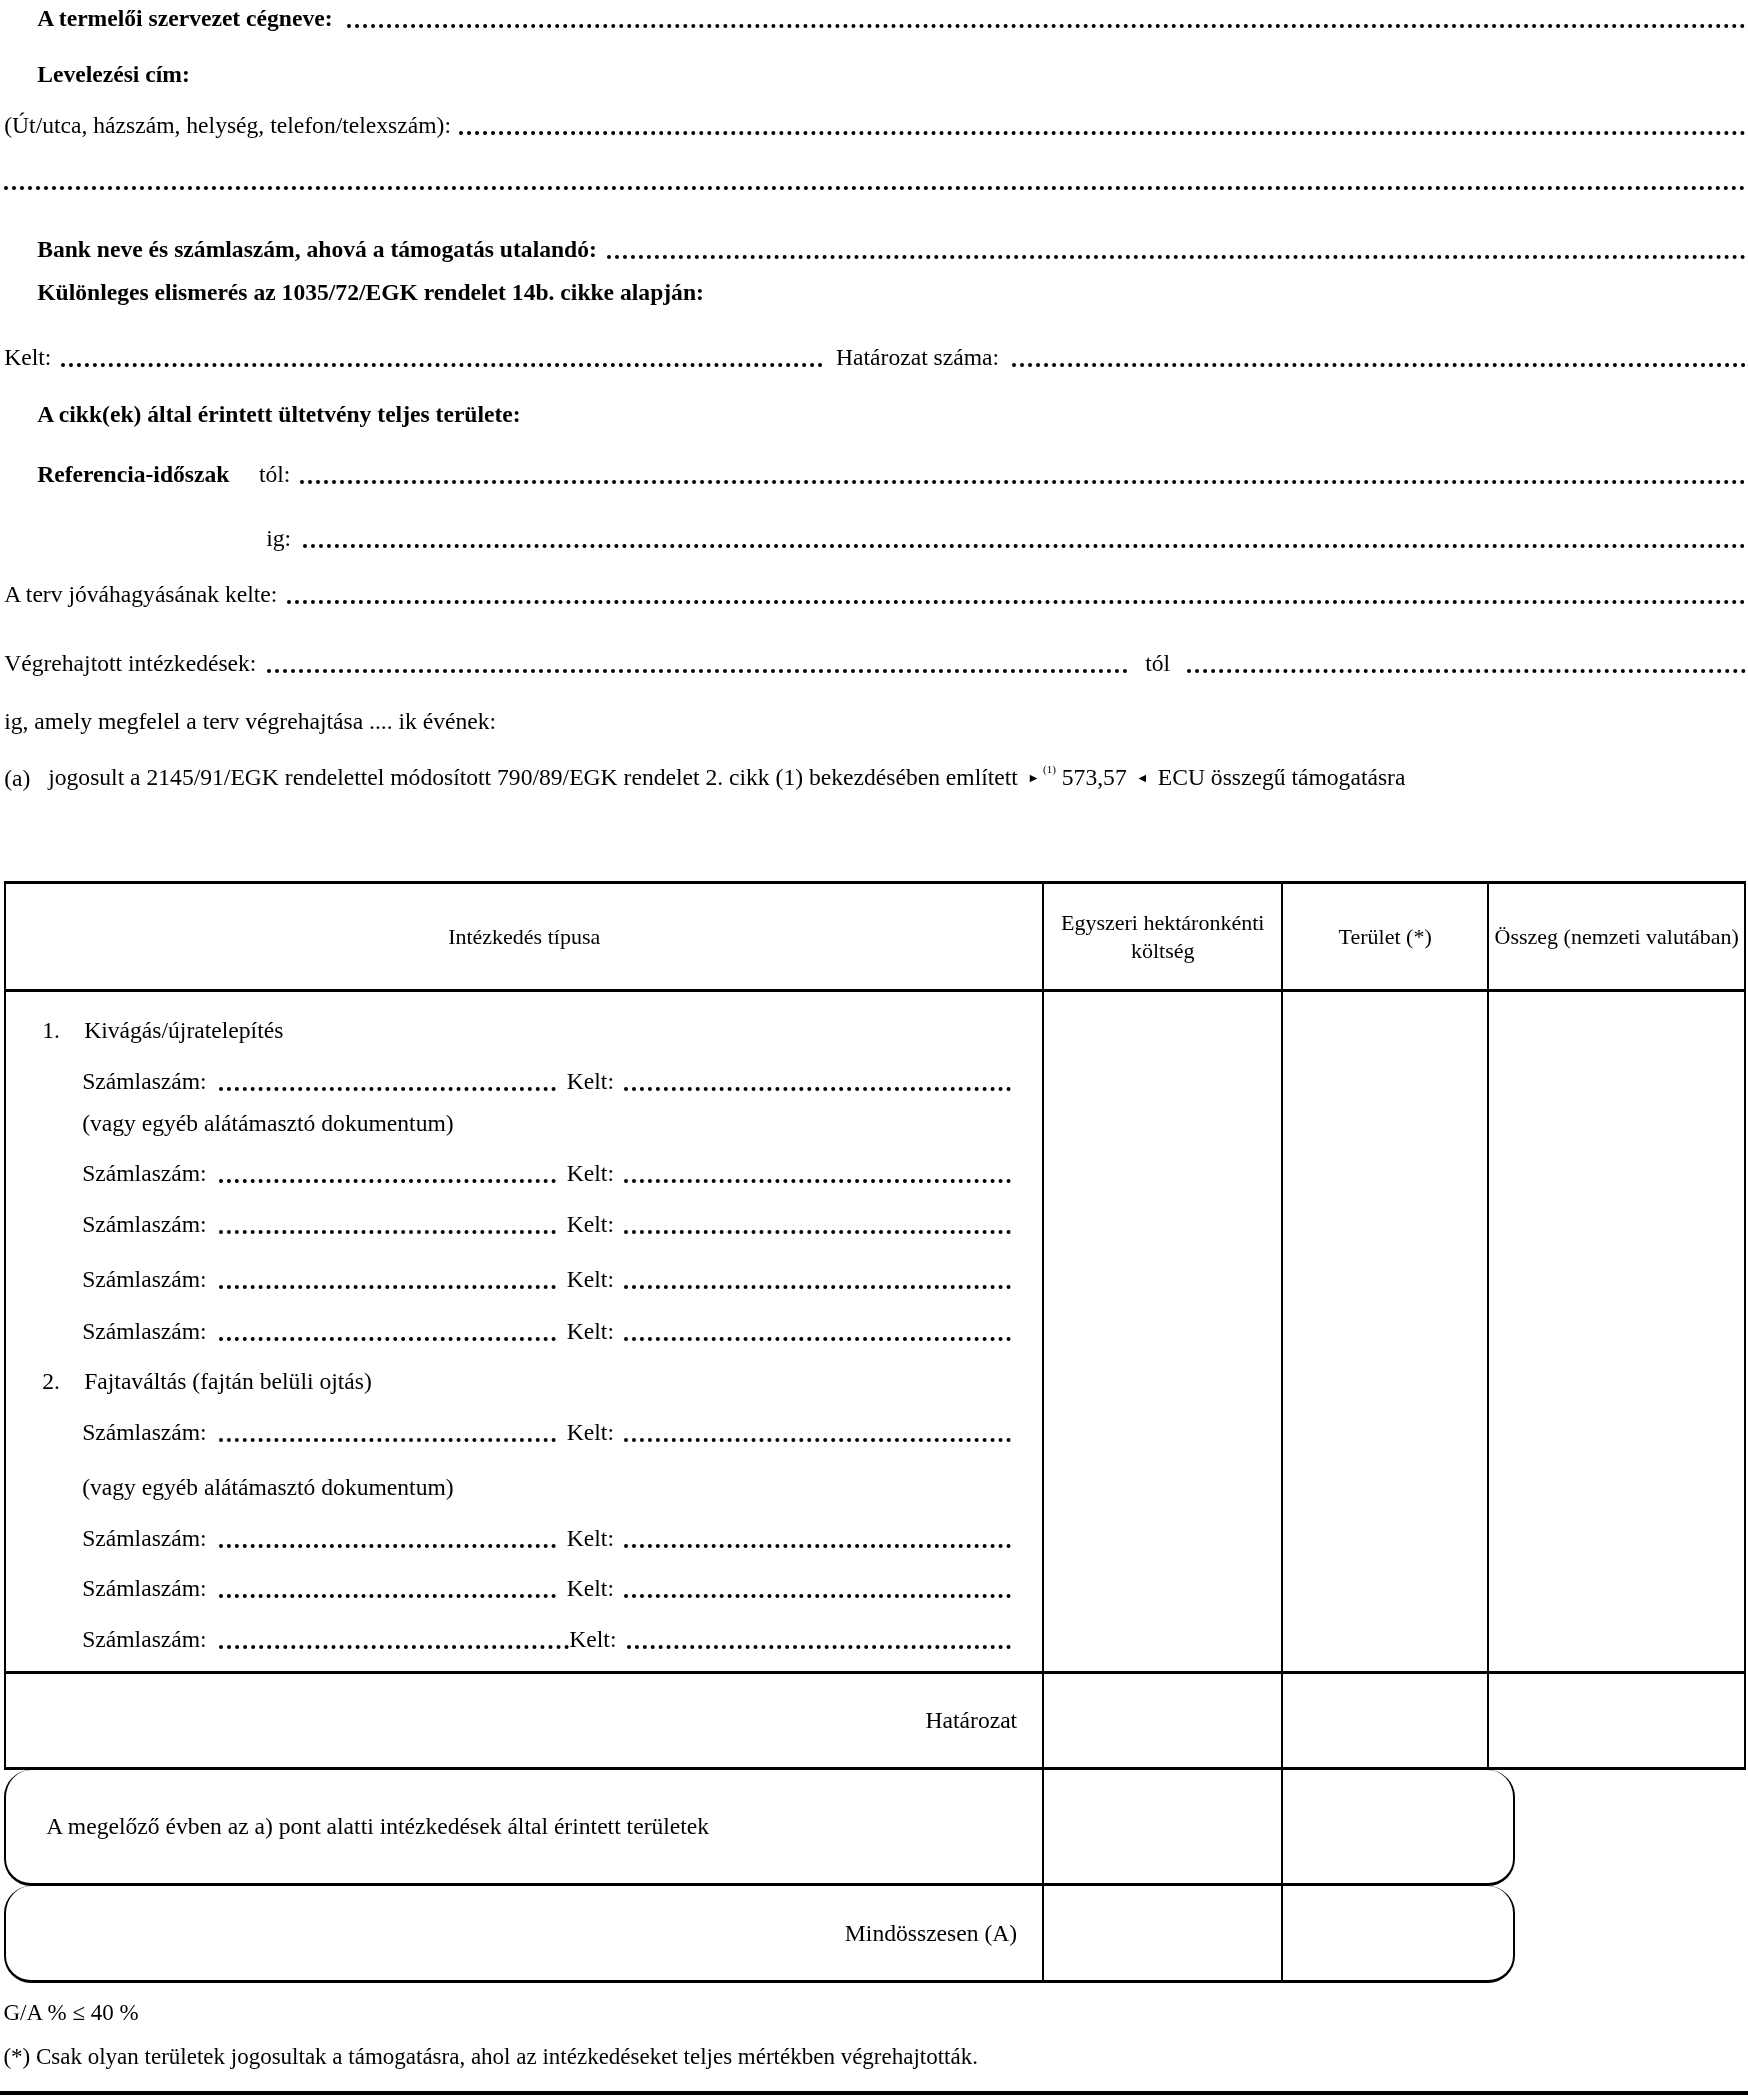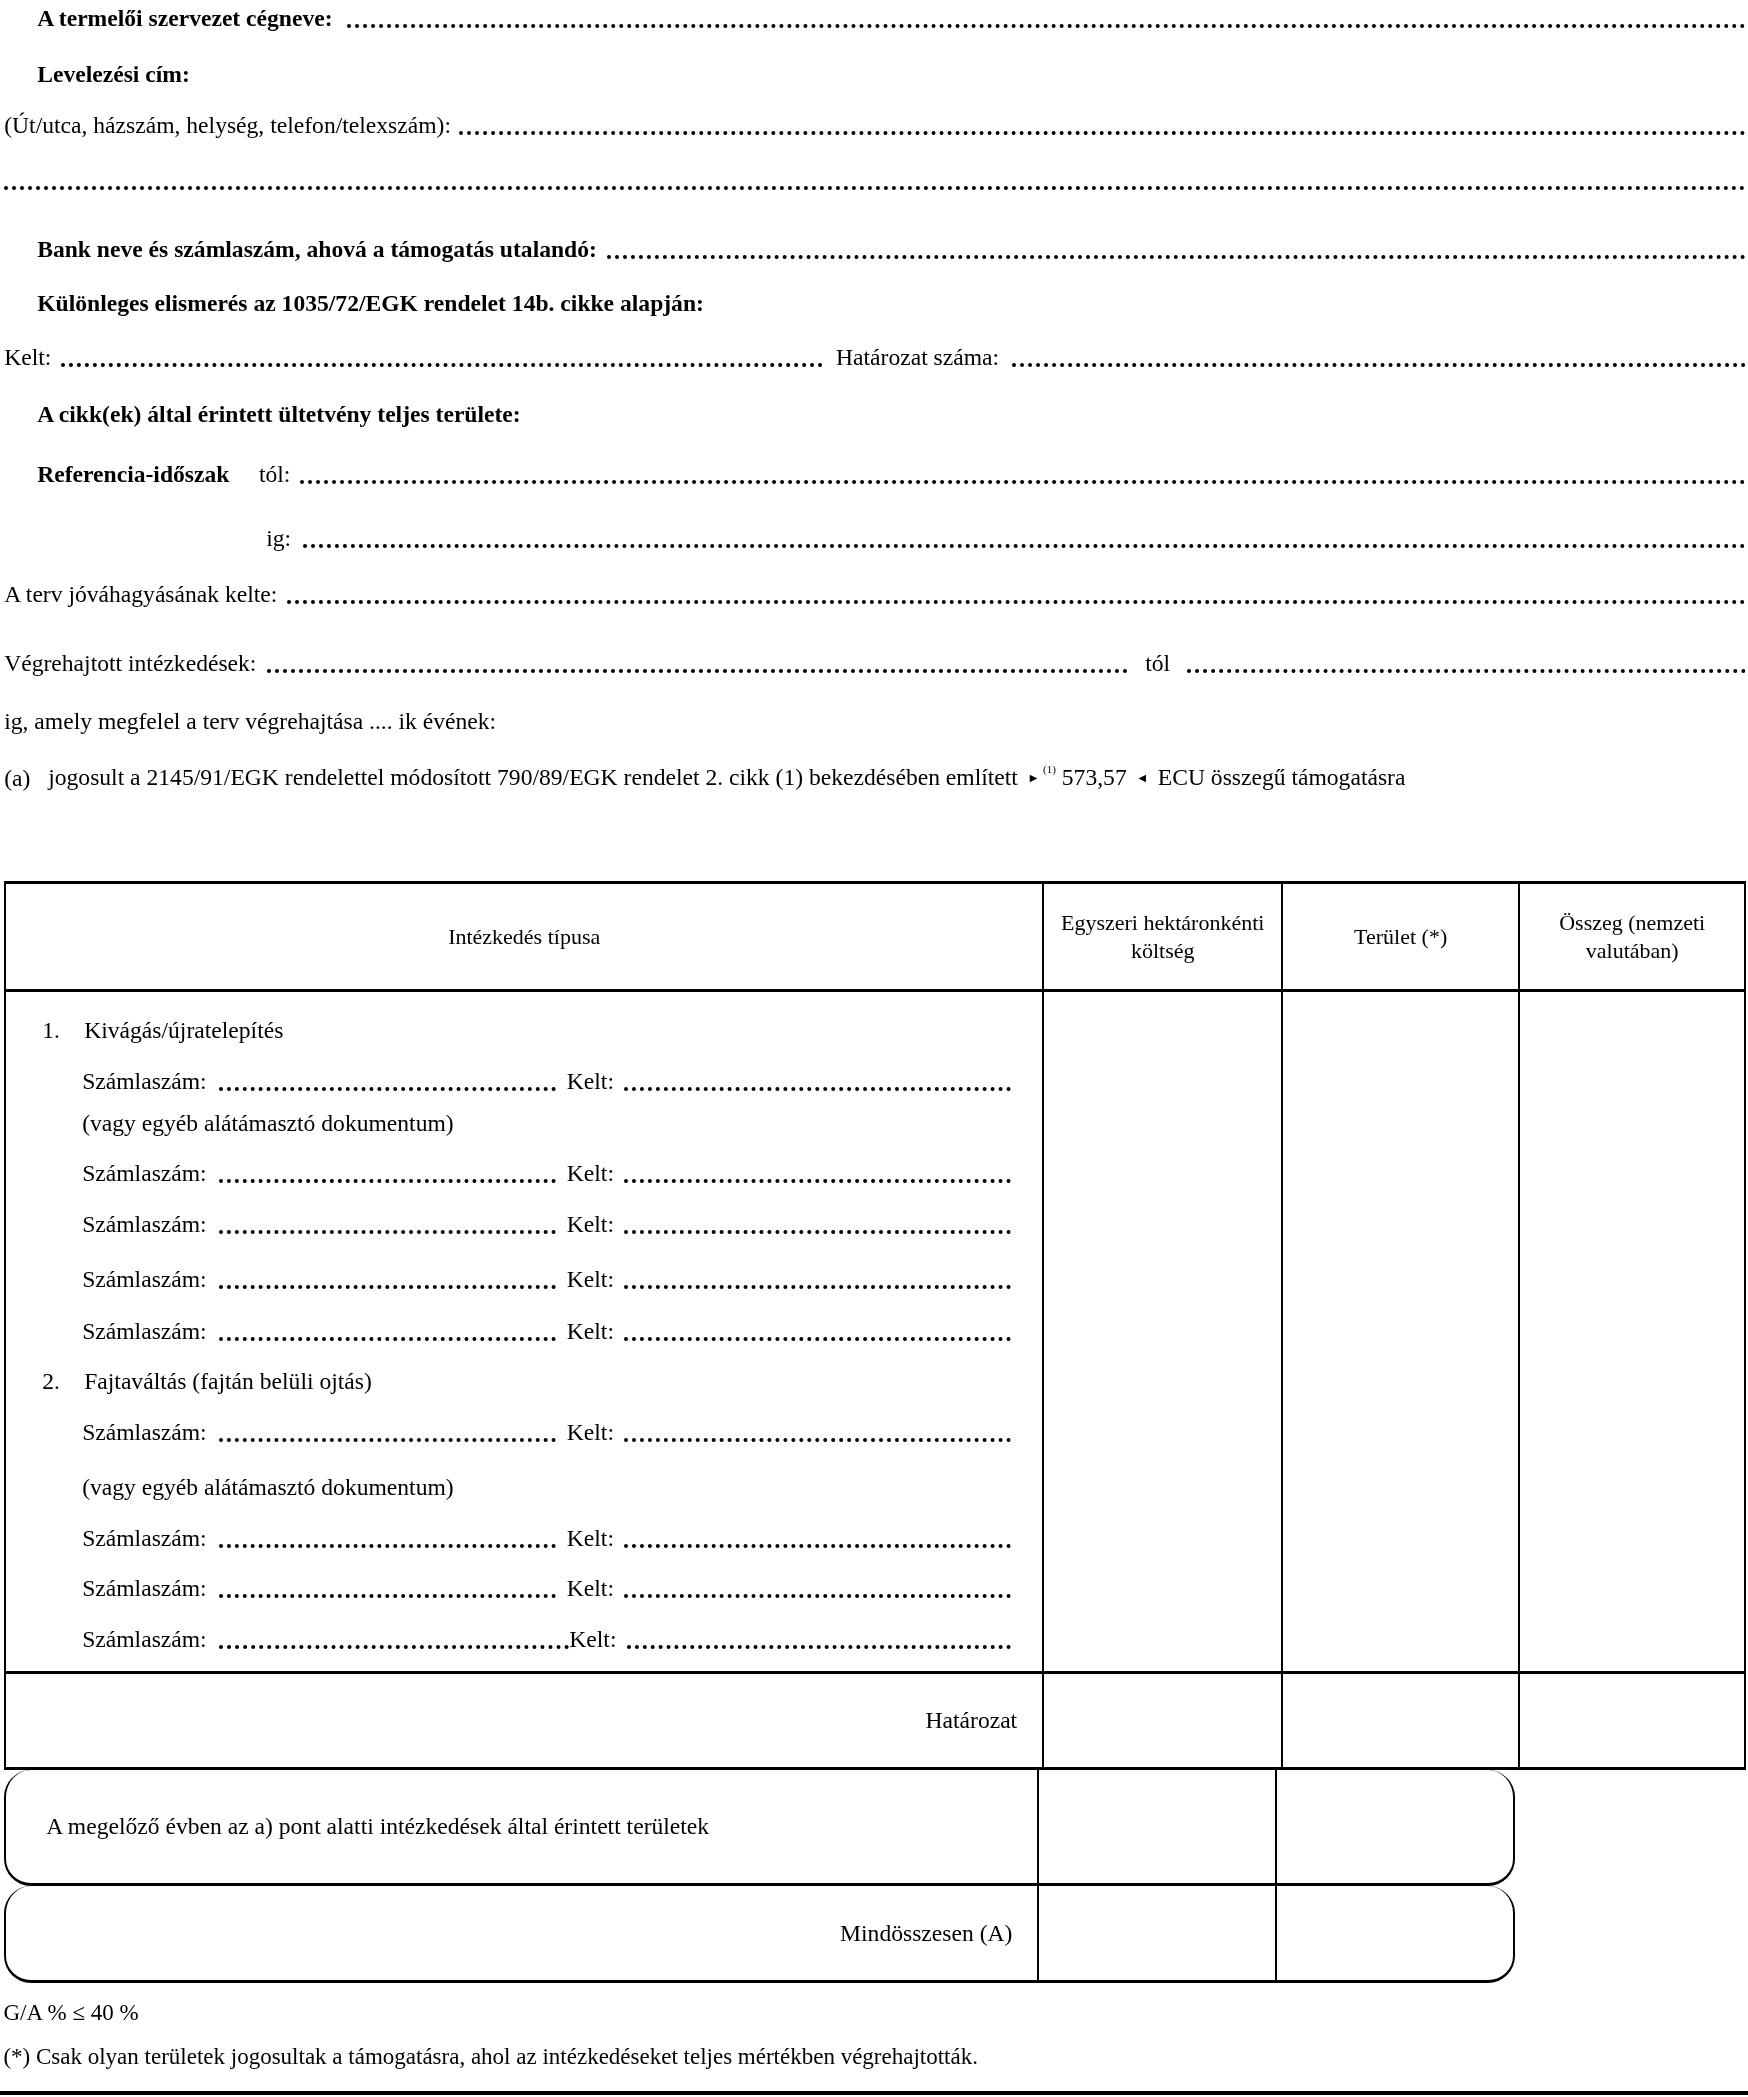--- a/index.html
+++ b/index.html
@@ -38,21 +38,21 @@
   .thead {
     height:111px;
     border-top:3.8px solid #000; border-bottom:3.8px solid #000;
   }
   .th {
     display:flex; align-items:center; justify-content:center;
     text-align:center; font-size:22px; line-height:28px;
   }
   .c1 { width:1038px; }
   .c2 { width:239px; }
-  .c3 { width:237px; }
+  .c3 { width:206px; }
   .c4 { flex:1; }
   .tbody { height:679px; }
   .tbody .c1 { position:relative; }
   .rowsum { height:99px; border-top:3.8px solid #000; border-bottom:3.8px solid #000; }
   .sumcell {
     display:flex; align-items:center; justify-content:flex-end;
     padding-right:25px; font-size:23.6px;
   }
   .narrow { width:1511px; border-right:2.1px solid #000;border-radius:27px; }
   .rowprev { height:116px; border-bottom:3.8px solid #000; }
@@ -102,21 +102,21 @@
   <div class="line" style="top:165px">
     <span class="dots"></span>
   </div>
 
   <div class="line" style="top:234px">
     <span class="b">Bank neve és számlaszám, ahová a támogatás utalandó:</span>
     <span class="sp" style="width:10px"></span>
     <span class="dots"></span>
   </div>
 
-  <div class="line" style="top:288px">
+  <div class="line" style="top:277px">
     <span class="b">Különleges elismerés az 1035/72/EGK rendelet 14b. cikke alapján:</span>
   </div>
 
   <div class="line" style="top:342px">
     <span>Kelt:</span>
     <span class="dots" style="flex-grow:1755; margin-left:10px; margin-right:12.6px"></span>
     <span>Határozat száma:</span>
     <span class="dots" style="flex-grow:1690; margin-left:12.6px"></span>
   </div>
 

